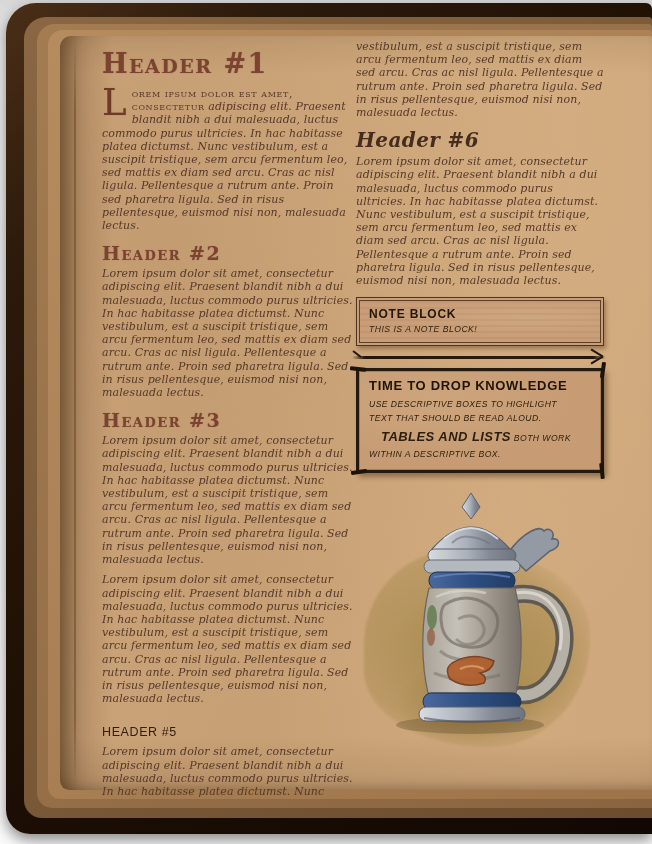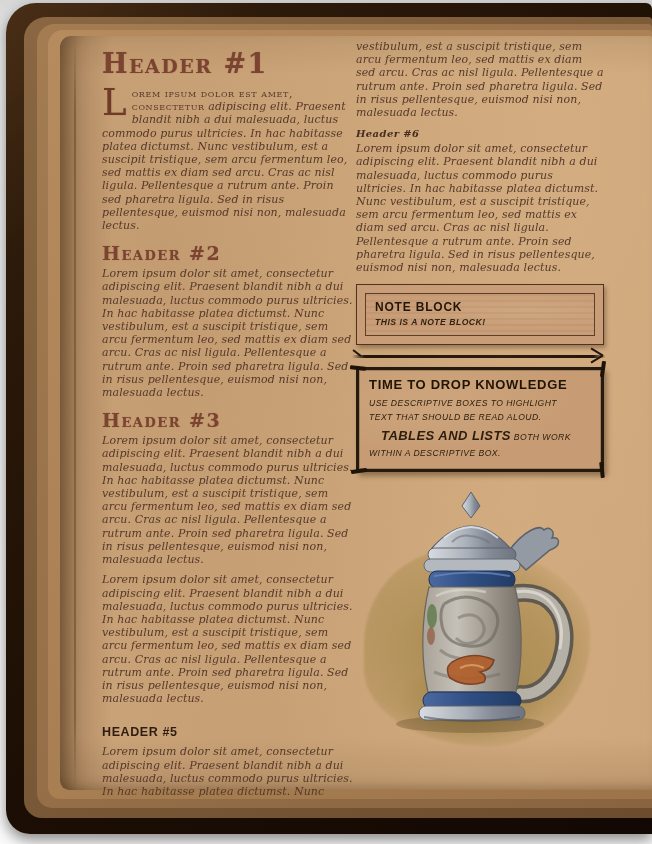--- a/index.html
+++ b/index.html
@@ -45,53 +45,53 @@
     color:#56392a;margin:0 0 7px 0;
   }
   .fancy-header{
     font-family:"DejaVu Serif", serif;font-variant:small-caps;font-weight:700;
     color:#7b4431;letter-spacing:1.5px;margin:0;
     text-shadow:0 0 1px rgba(123,68,49,.55);
   }
   .h-1{font-size:27px;margin:0 0 8px 0;}
   .h-sub{font-size:19px;margin:10px 0 3px 0;}
   .caps-header{
-    font-family:"Liberation Sans", sans-serif;font-weight:700;text-transform:uppercase;
+    font-family:"Liberation Sans", sans-serif;font-weight:400;text-transform:uppercase;
     font-size:12.5px;letter-spacing:.6px;color:#2f1e10;margin:20px 0 6px 0;
   }
   .hand-header{
     font-family:"DejaVu Serif", serif;font-style:italic;font-weight:700;
-    font-size:10px;color:#452c1e;margin:9px 0 3px 0;letter-spacing:.4px;
+    font-size:20px;color:#452c1e;margin:9px 0 3px 0;letter-spacing:.4px;
   }
   .dropcap{
     float:left;font-style:normal;font-family:"DejaVu Serif", serif;
     font-size:37px;line-height:28px;padding:2px 5px 0 0;color:#6e3b28;
     text-shadow:0 0 1px rgba(110,59,40,.5);
   }
   .lead{font-variant:small-caps;font-style:normal;letter-spacing:.6px;margin-top:16px;}
 
   
   .note-block{
-    margin:10px 0 6px 0;border:1.5px solid #4e3523;padding:8px;
+    margin:10px 0 6px 0;border:1.5px solid #4e3523;padding:2px;
     background:#c89d77;
     box-shadow:2px 3px 4px rgba(60,35,15,.35);
   }
   .note-inner{
     border:1px solid #5a3f2a;padding:6px 9px 8px 9px;
     background:
       repeating-linear-gradient(180deg, rgba(130,92,55,.10) 0 2px, rgba(0,0,0,0) 2px 6px),
       radial-gradient(ellipse at 70% 40%, rgba(225,195,150,.25), transparent 60%);
   }
   .note-title{
     font-family:"Liberation Sans", sans-serif;font-weight:700;text-transform:uppercase;
     font-size:12px;letter-spacing:.8px;color:#241708;margin:0 0 3px 0;
   }
   .note-body{
     font-family:"Liberation Sans", sans-serif;font-style:italic;text-transform:uppercase;
-    font-size:8.6px;letter-spacing:.5px;color:#33220f;margin:0;font-weight:bold;
+    font-size:8.6px;letter-spacing:.5px;color:#33220f;margin:0;
   }
 
   
   .divider{position:relative;height:10px;margin:4px 0 6px 0;}
   .divider .bar{
     position:absolute;left:-4px;right:-2px;top:4px;height:3px;
     background:linear-gradient(90deg, rgba(35,22,12,0), #23160c 5%, #2d1c0f 60%, #23160c 95%, rgba(35,22,12,0));
     border-radius:2px;
   }
   .divider .tick-l{position:absolute;left:-4px;top:1px;width:10px;height:2px;background:#23160c;transform:rotate(38deg);}

